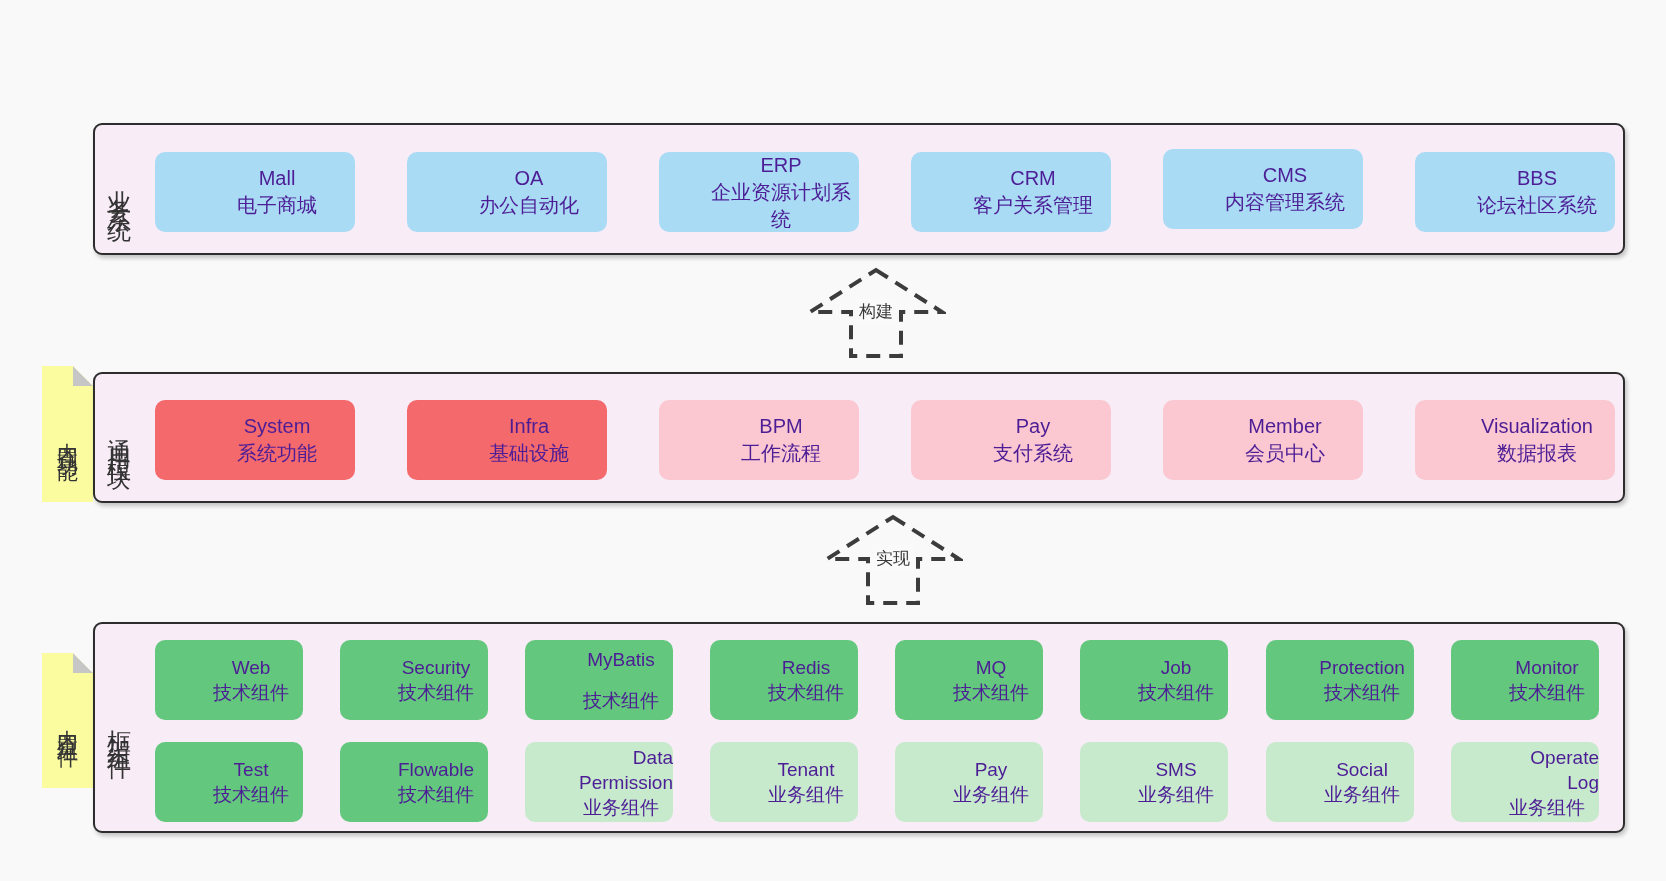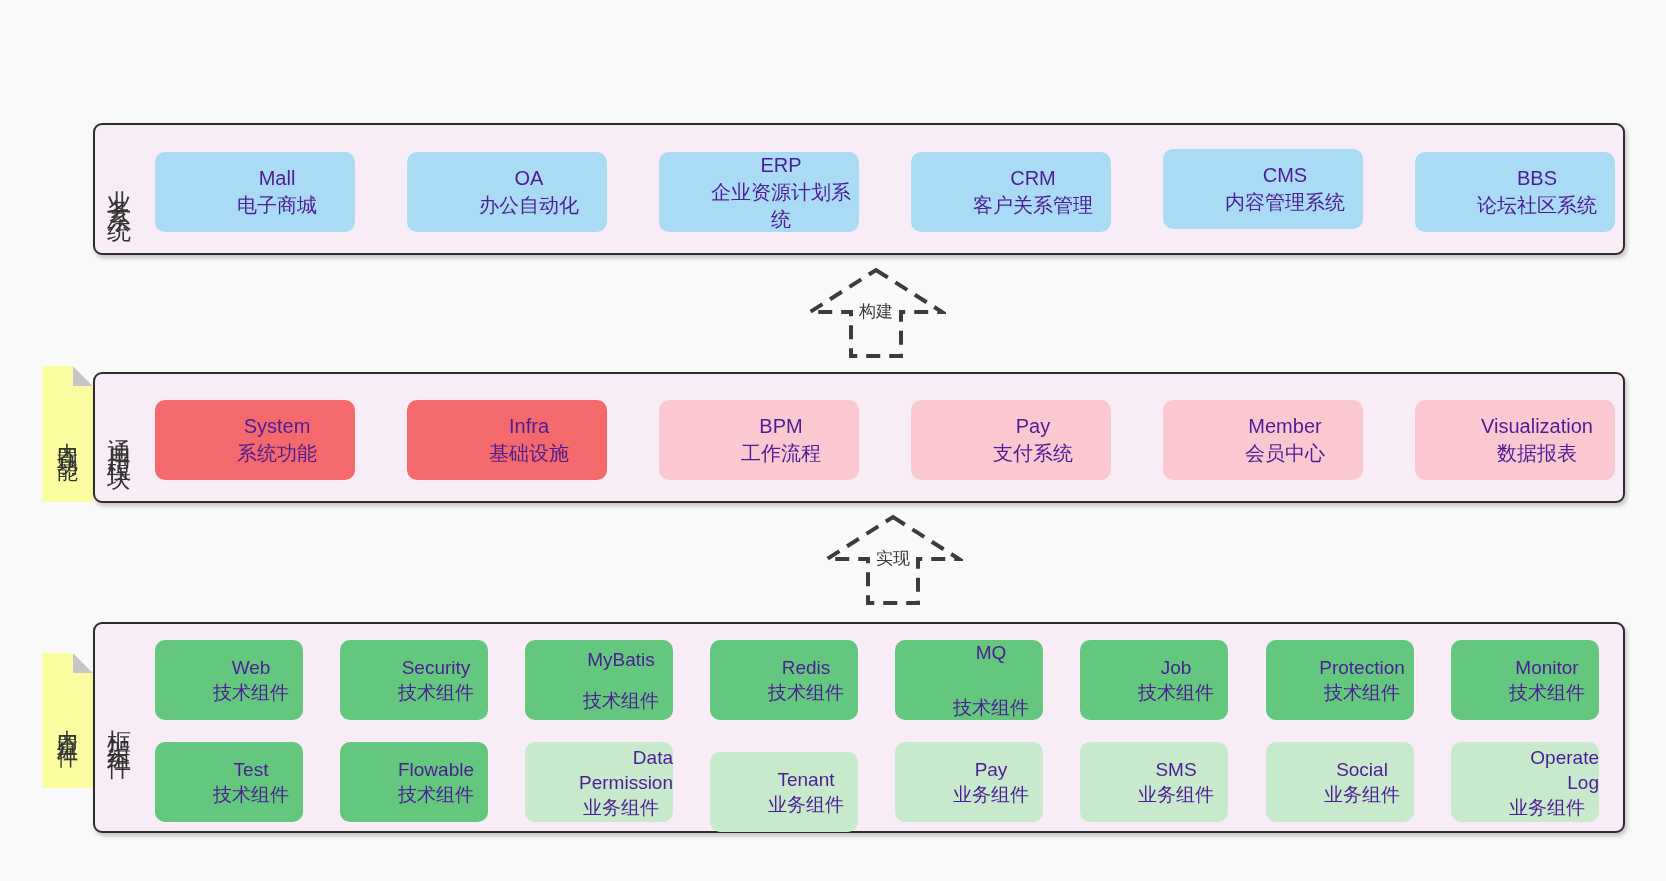--- a/index.html
+++ b/index.html
@@ -192,21 +192,21 @@
       <div>技术组件</div>
     </div>
     <div class="box green w148" style="left:430px;top:16px;gap:16px;">
       <div>MyBatis</div>
       <div>技术组件</div>
     </div>
     <div class="box green w148" style="left:615px;top:16px;">
       <div>Redis</div>
       <div>技术组件</div>
     </div>
-    <div class="box green w148" style="left:800px;top:16px;justify-content:space-between;">
+    <div class="box green w148" style="left:800px;top:16px;">
       <div>MQ</div>
       <div>技术组件</div>
     </div>
     <div class="box green w148" style="left:985px;top:16px;">
       <div>Job</div>
       <div>技术组件</div>
     </div>
     <div class="box green w148" style="left:1171px;top:16px;">
       <div>Protection</div>
       <div>技术组件</div>
@@ -221,21 +221,21 @@
       <div>技术组件</div>
     </div>
     <div class="box green w148" style="left:245px;top:118px;">
       <div>Flowable</div>
       <div>技术组件</div>
     </div>
     <div class="box lightgreen w148" style="left:430px;top:118px;">
       <div>Data Permission</div>
       <div>业务组件</div>
     </div>
-    <div class="box lightgreen w148" style="left:615px;top:128px;">
+    <div class="box lightgreen w148" style="left:615px;top:118px;">
       <div>Tenant</div>
       <div>业务组件</div>
     </div>
     <div class="box lightgreen w148" style="left:800px;top:118px;">
       <div>Pay</div>
       <div>业务组件</div>
     </div>
     <div class="box lightgreen w148" style="left:985px;top:118px;">
       <div>SMS</div>
       <div>业务组件</div>

